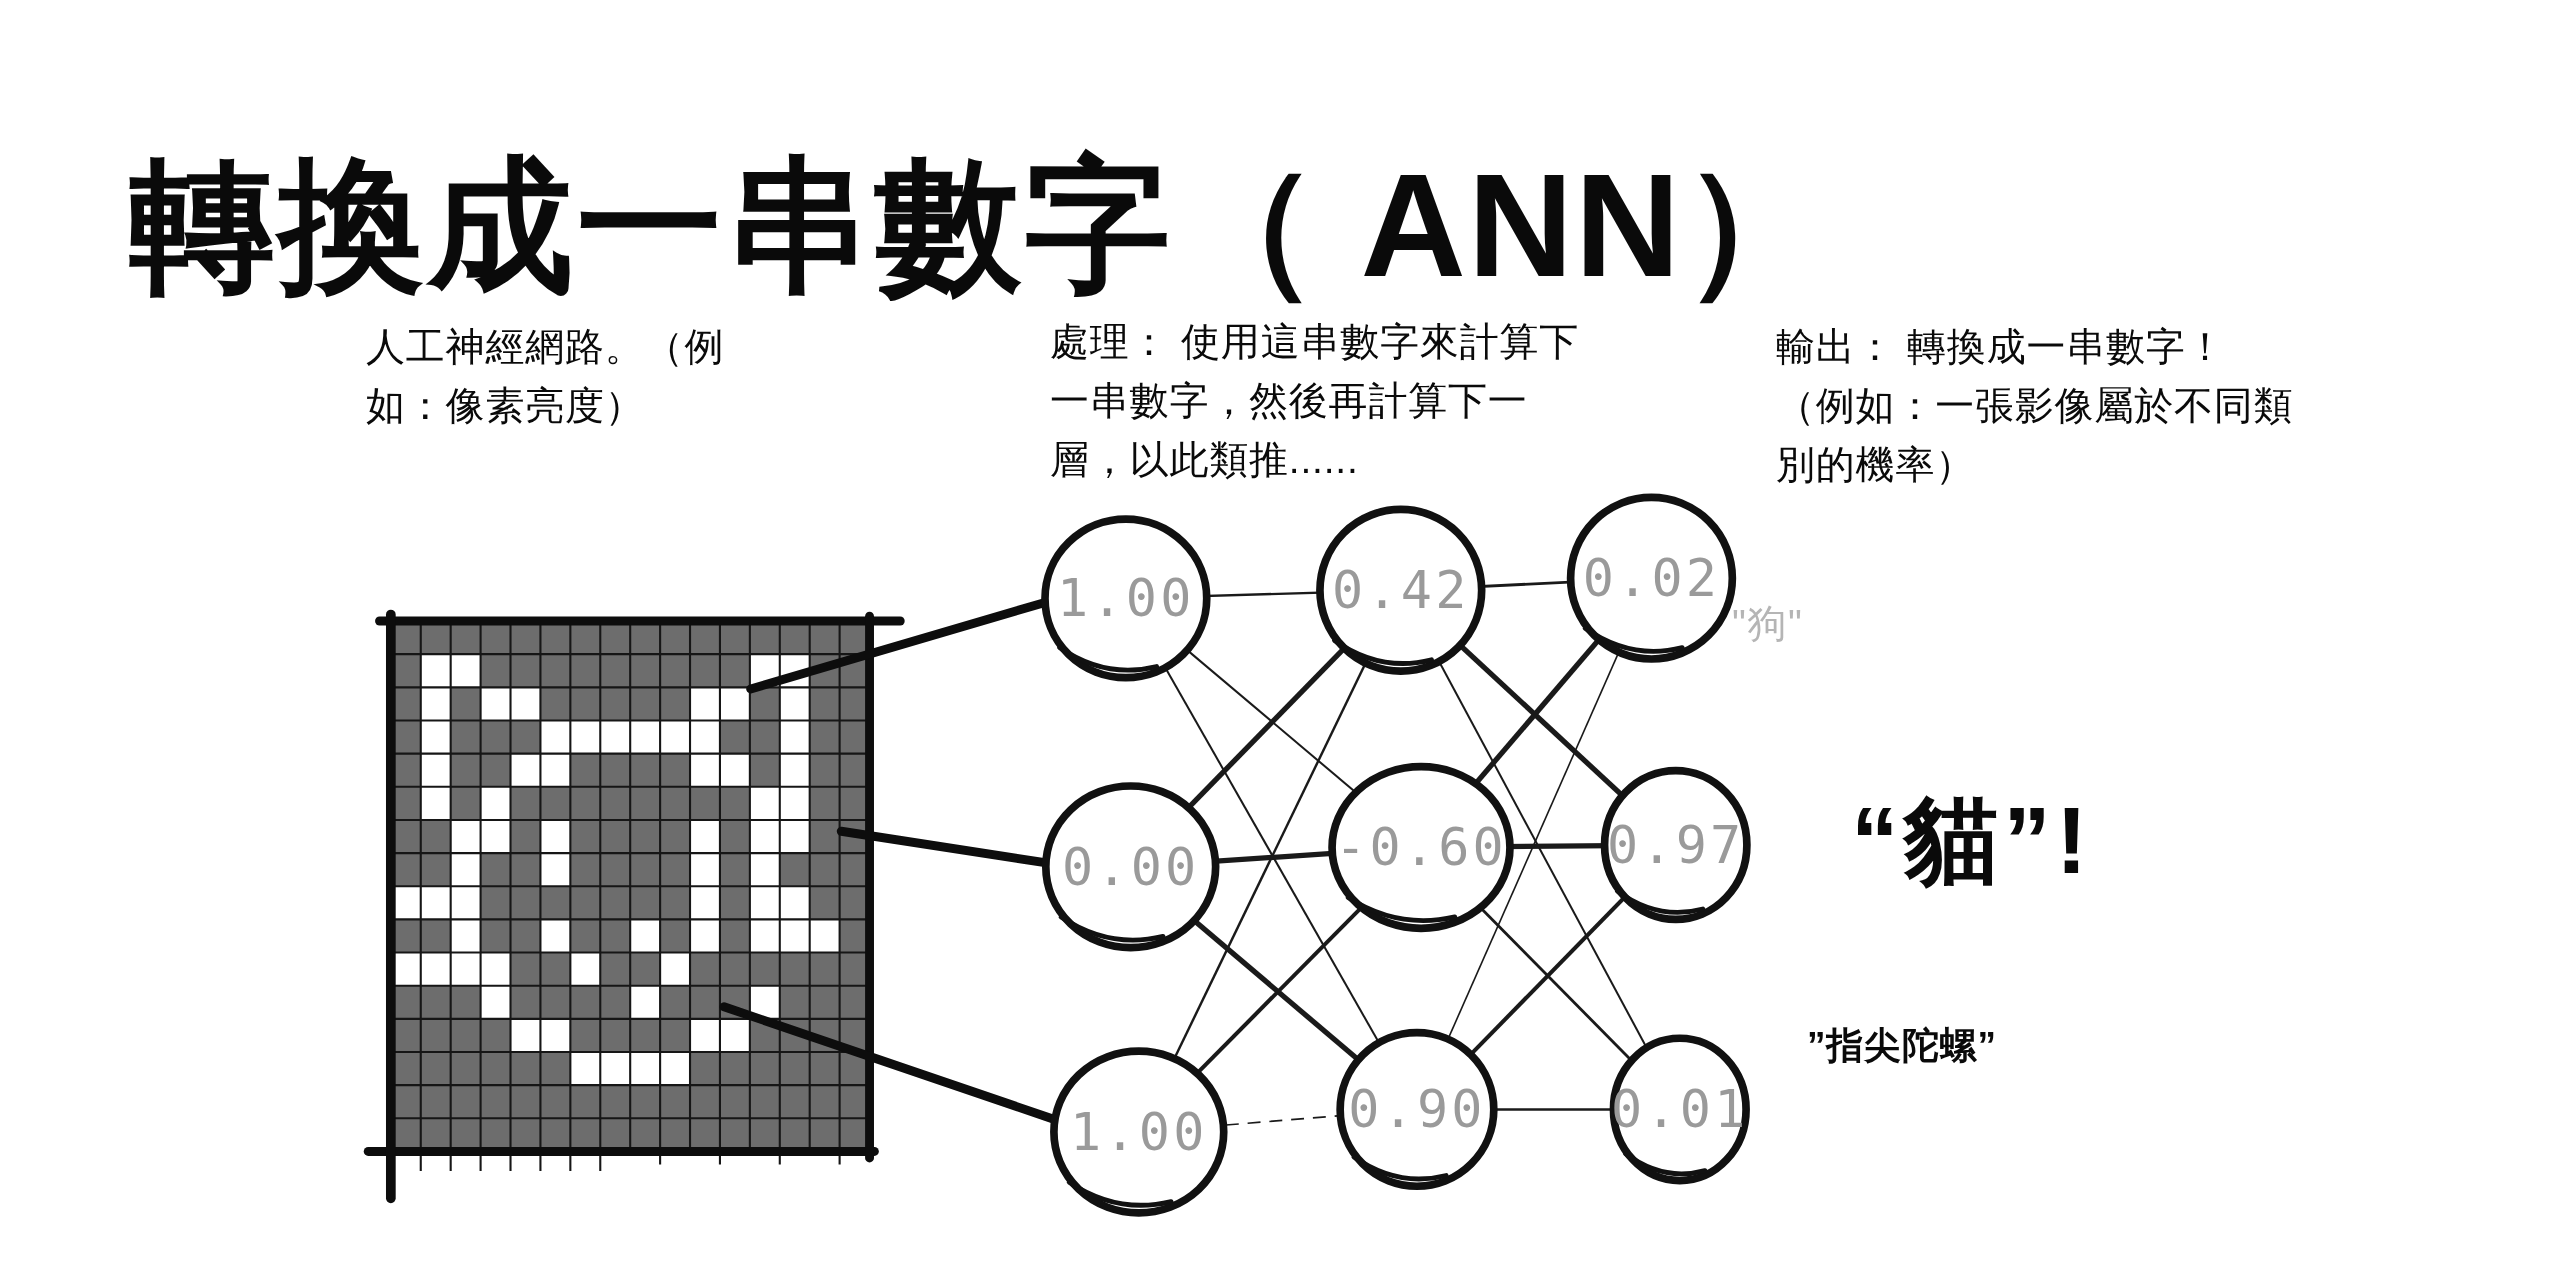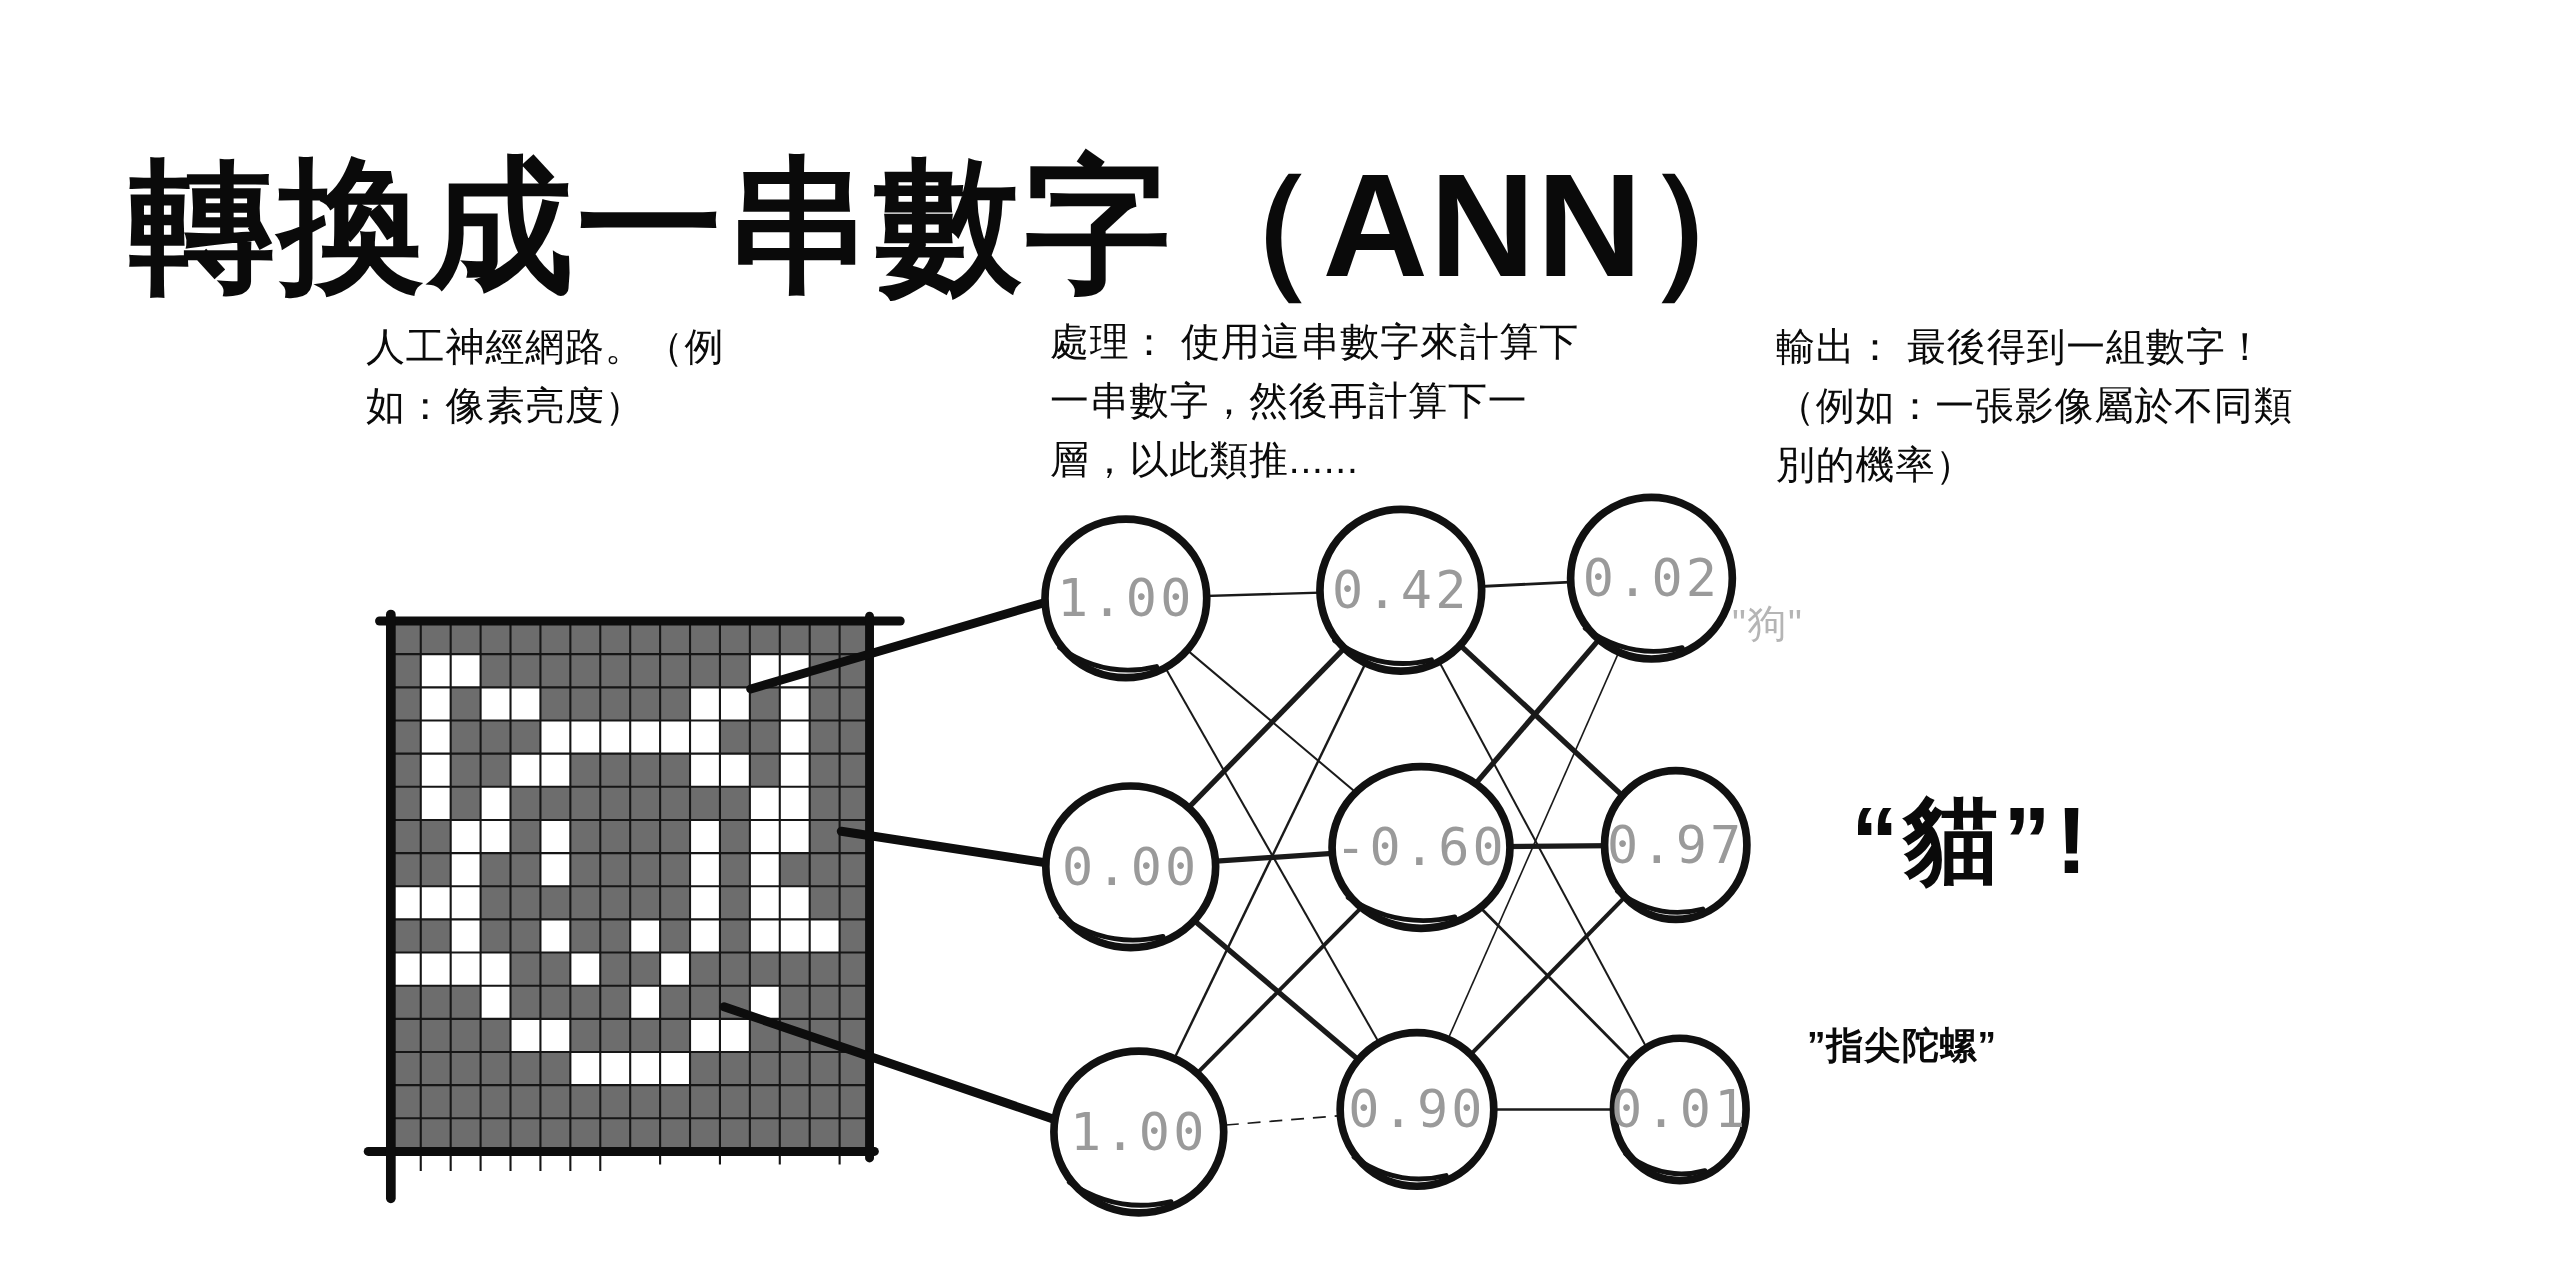--- a/index.html
+++ b/index.html
@@ -1,21 +1,21 @@
 <!DOCTYPE html>
 <html style="font-size:13px"><head>
 <meta charset="utf-8">
 <style>
   html,body{margin:0;padding:0;background:#ffffff;}
   body{width:2576px;height:1276px;position:relative;overflow:hidden;
        font-family:"Liberation Sans",sans-serif;color:#0a0a0a;}
   .abs{position:absolute;}
   
   #title{left:129px;top:31px;font-size:146px;font-weight:700;letter-spacing:3.2px;white-space:nowrap;}
-  #title .acronym{font-weight:900;letter-spacing:1.6px;}
+  #title .acronym{font-weight:900;letter-spacing:1.6px;margin-left:38px;}
   
   .caption{font-size:39px;line-height:59px;font-weight:500;letter-spacing:0.8px;}
   #cap-input{left:366px;top:317px;width:534px;}
   #cap-process{left:1050px;top:312px;width:582px;}
   #cap-output{left:1776px;top:317px;width:615px;}
   .caption div{white-space:nowrap;}
   
   #diagram{left:0;top:0;width:2576px;height:1276px;}
   
   #label-dog{left:1732px;top:597px;font-size:39px;color:#b5b5b5;letter-spacing:1.6px;white-space:nowrap;}
@@ -36,21 +36,21 @@
   <div>如：像素亮度）</div>
 </div>
 
 <div id="cap-process" class="abs caption">
   <div>處理： 使用這串數字來計算下</div>
   <div>一串數字，然後再計算下一</div>
   <div>層，以此類推......</div>
 </div>
 
 <div id="cap-output" class="abs caption">
-  <div>輸出： 最後得到一組數字！</div>
+  <div>輸出： 轉換成一串數字！</div>
   <div>（例如：一張影像屬於不同類</div>
   <div>別的機率）</div>
 </div>
 
 <svg id="diagram" class="abs" viewBox="0 0 3185 1578" xmlns="http://www.w3.org/2000/svg">
     <rect x="483" y="768" width="37" height="41" fill="#6d6d6d"></rect>
     <rect x="520" y="768" width="37" height="41" fill="#6d6d6d"></rect>
     <rect x="557" y="768" width="37" height="41" fill="#6d6d6d"></rect>
     <rect x="594" y="768" width="37" height="41" fill="#6d6d6d"></rect>
     <rect x="631" y="768" width="37" height="41" fill="#6d6d6d"></rect>

